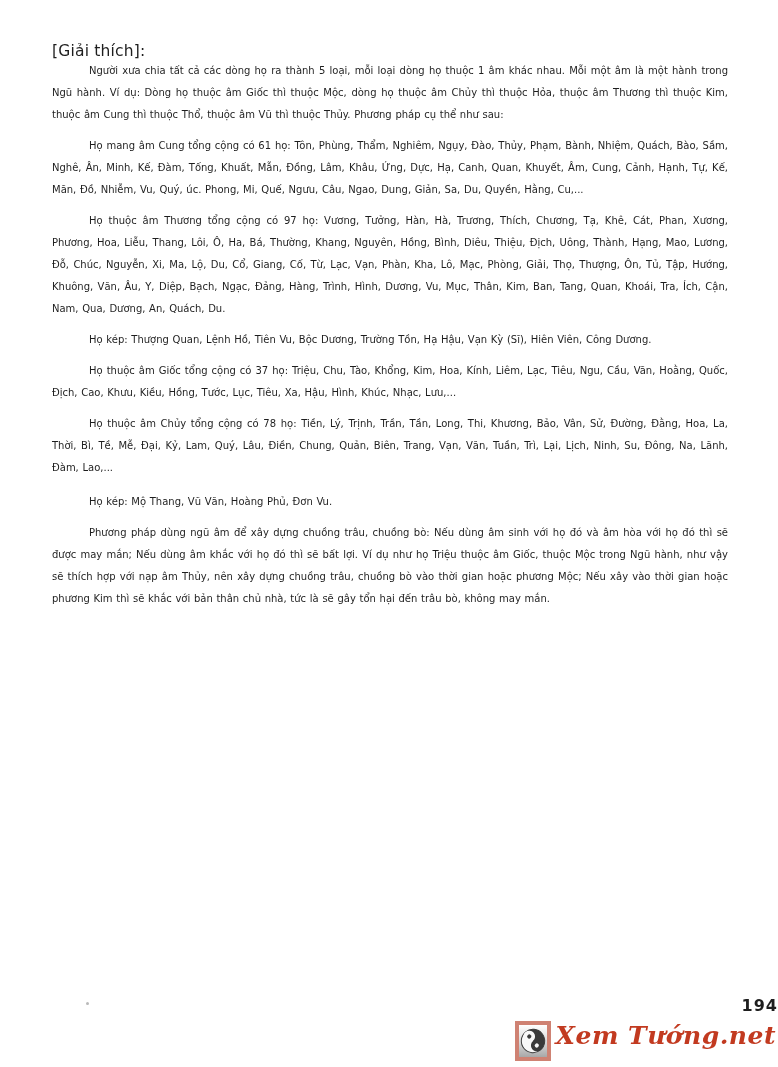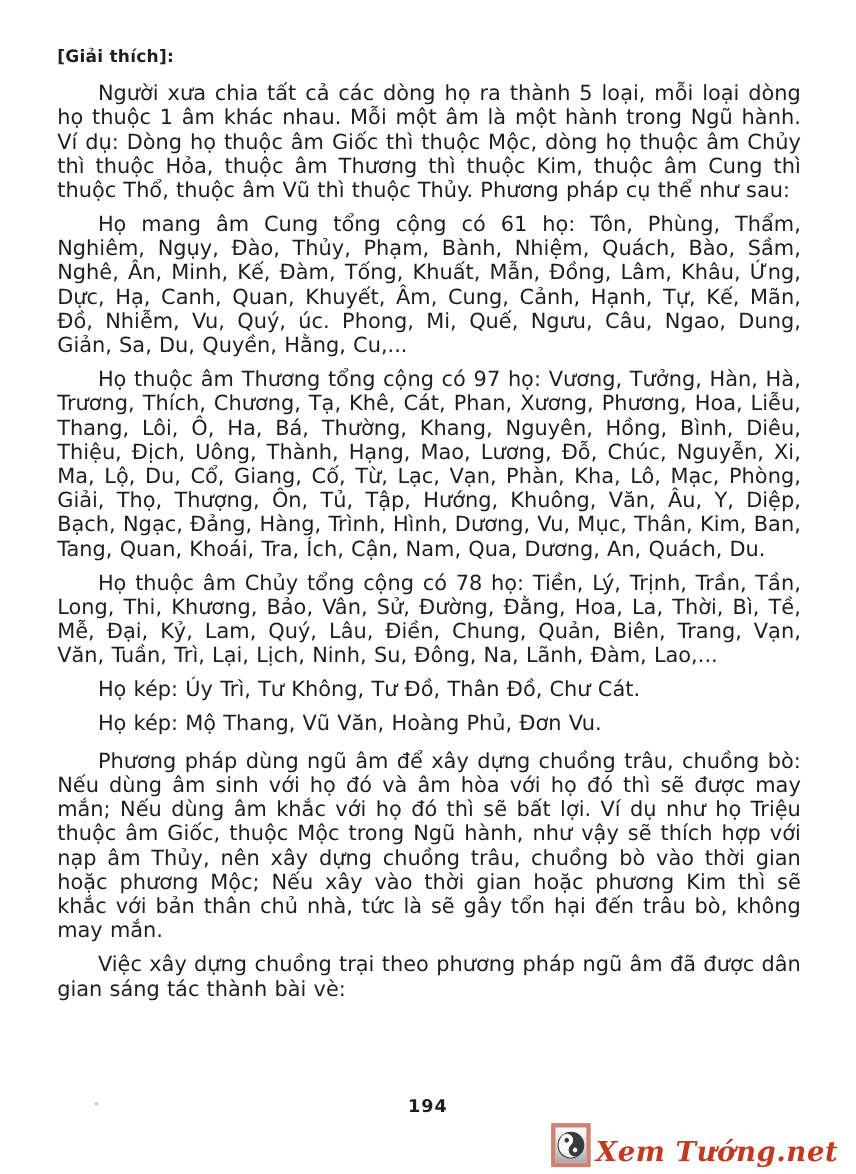--- a/index.html
+++ b/index.html
@@ -10,34 +10,34 @@
   body{
     background:var(--background);
     color:var(--text);
     font-family:"DejaVu Sans", sans-serif;
     position:relative;
   }
   .content{
     position:absolute; left:52px; right:50px; top:42px;
   }
   .heading{
-    font-size:15.5px; font-weight:700; letter-spacing:.2px; margin-bottom:14px;
+    font-size:15.5px; font-weight:400; letter-spacing:.2px; 
   }
   .paragraphs p{
-    font-size:19px; line-height:22px; text-align:justify; text-justify:inter-word;
+    font-size:10px; line-height:22px; text-align:justify; text-justify:inter-word;
     text-indent:37px; margin-bottom:9px; word-spacing:.5px;
   }
   .paragraphs p:nth-child(7){ margin-top:12px; }
   .page-number{
-    position:absolute; left:0; right:0; top:996px; text-align:center;
+    position:absolute; left:0; right:0; top:996px; text-align:right;
     font-size:16px; font-weight:700; letter-spacing:1px;
   }
   .logo{
-    position:absolute; right:16px; bottom:6px;
-    display:flex; align-items:flex-end; gap:5px; white-space:nowrap;
+    position:absolute; right:2px; bottom:6px;
+    display:flex; align-items:flex-start; gap:5px; white-space:nowrap;
   }
   .yy-box{
     width:36px; height:40px; flex:0 0 auto;
     border:4px solid var(--logo_frame);
     background:linear-gradient(180deg,#ffffff 0%,#d8d8d8 55%,#a8a8a8 100%);
     display:flex; align-items:center; justify-content:center;
   }
   .yy-box svg{ transform:rotate(-40deg); display:block; }
   .logo-text{
     font-family:"DejaVu Serif", serif; font-style:italic; font-weight:700;
@@ -47,25 +47,25 @@
 </style>
 </head>
 <body>
 
 <div class="content">
   <div class="heading">[Giải thích]:</div>
   <div class="paragraphs">
       <p>Người xưa chia tất cả các dòng họ ra thành 5 loại, mỗi loại dòng họ thuộc 1 âm khác nhau. Mỗi một âm là một hành trong Ngũ hành. Ví dụ: Dòng họ thuộc âm Giốc thì thuộc Mộc, dòng họ thuộc âm Chủy thì thuộc Hỏa, thuộc âm Thương thì thuộc Kim, thuộc âm Cung thì thuộc Thổ, thuộc âm Vũ thì thuộc Thủy. Phương pháp cụ thể như sau:</p>
       <p>Họ mang âm Cung tổng cộng có 61 họ: Tôn, Phùng, Thẩm, Nghiêm, Ngụy, Đào, Thủy, Phạm, Bành, Nhiệm, Quách, Bào, Sầm, Nghê, Ân, Minh, Kế, Đàm, Tống, Khuất, Mẫn, Đồng, Lâm, Khâu, Ứng, Dực, Hạ, Canh, Quan, Khuyết, Âm, Cung, Cảnh, Hạnh, Tự, Kế, Mãn, Đồ, Nhiễm, Vu, Quý, úc. Phong, Mi, Quế, Ngưu, Câu, Ngao, Dung, Giản, Sa, Du, Quyền, Hằng, Cu,...</p>
       <p>Họ thuộc âm Thương tổng cộng có 97 họ: Vương, Tưởng, Hàn, Hà, Trương, Thích, Chương, Tạ, Khê, Cát, Phan, Xương, Phương, Hoa, Liễu, Thang, Lôi, Ô, Ha, Bá, Thường, Khang, Nguyên, Hồng, Bình, Diêu, Thiệu, Địch, Uông, Thành, Hạng, Mao, Lương, Đỗ, Chúc, Nguyễn, Xi, Ma, Lộ, Du, Cổ, Giang, Cố, Từ, Lạc, Vạn, Phàn, Kha, Lô, Mạc, Phòng, Giải, Thọ, Thượng, Ôn, Tủ, Tập, Hướng, Khuông, Văn, Âu, Y, Diệp, Bạch, Ngạc, Đảng, Hàng, Trình, Hình, Dương, Vu, Mục, Thân, Kim, Ban, Tang, Quan, Khoái, Tra, Ích, Cận, Nam, Qua, Dương, An, Quách, Du.</p>
+      <p>Họ kép: Thượng Quan, Lệnh Hồ, Tiên Vu, Bộc Dương, Trường Tồn, Hạ Hậu, Vạn Kỳ (Sĩ), Hiên Viên, Công Dương.</p>
+      <p>Họ thuộc âm Giốc tổng cộng có 37 họ: Triệu, Chu, Tào, Khổng, Kim, Hoa, Kính, Liêm, Lạc, Tiêu, Ngu, Cầu, Vãn, Hoằng, Quốc, Địch, Cao, Khưu, Kiều, Hồng, Tước, Lục, Tiêu, Xa, Hậu, Hình, Khúc, Nhạc, Lưu,...</p>
       <p>Họ thuộc âm Chủy tổng cộng có 78 họ: Tiền, Lý, Trịnh, Trần, Tần, Long, Thi, Khương, Bảo, Vân, Sử, Đường, Đằng, Hoa, La, Thời, Bì, Tề, Mễ, Đại, Kỷ, Lam, Quý, Lâu, Điền, Chung, Quản, Biên, Trang, Vạn, Văn, Tuần, Trì, Lại, Lịch, Ninh, Su, Đông, Na, Lãnh, Đàm, Lao,...</p>
-      <p>Họ kép: Úy Trì, Tư Không, Tư Đồ, Thân Đồ, Chư Cát.</p>
       <p>Họ kép: Mộ Thang, Vũ Văn, Hoàng Phủ, Đơn Vu.</p>
       <p>Phương pháp dùng ngũ âm để xây dựng chuồng trâu, chuồng bò: Nếu dùng âm sinh với họ đó và âm hòa với họ đó thì sẽ được may mắn; Nếu dùng âm khắc với họ đó thì sẽ bất lợi. Ví dụ như họ Triệu thuộc âm Giốc, thuộc Mộc trong Ngũ hành, như vậy sẽ thích hợp với nạp âm Thủy, nên xây dựng chuồng trâu, chuồng bò vào thời gian hoặc phương Mộc; Nếu xây vào thời gian hoặc phương Kim thì sẽ khắc với bản thân chủ nhà, tức là sẽ gây tổn hại đến trâu bò, không may mắn.</p>
-      <p>Việc xây dựng chuồng trại theo phương pháp ngũ âm đã được dân gian sáng tác thành bài vè:</p>
     </div>
 </div>
 
 <div class="page-number">194</div>
 
 <div class="logo">
   <span class="yy-box">
     <svg viewBox="0 0 40 40" width="26" height="26" aria-hidden="true">
       <circle cx="20" cy="20" r="18" fill="#f8f8f8" stroke="#3a3a3a" stroke-width="1.5"></circle>
       <path d="M20 2 A18 18 0 0 1 20 38 Z" fill="#3a3a3a"></path>

